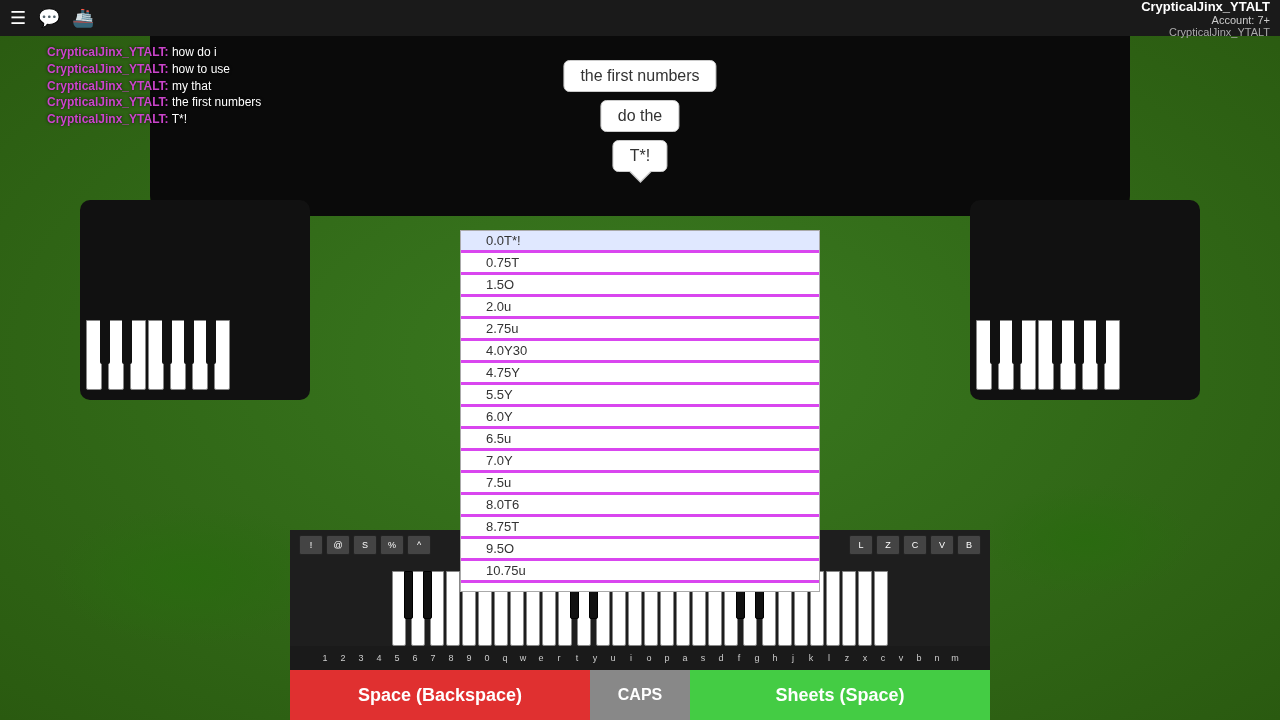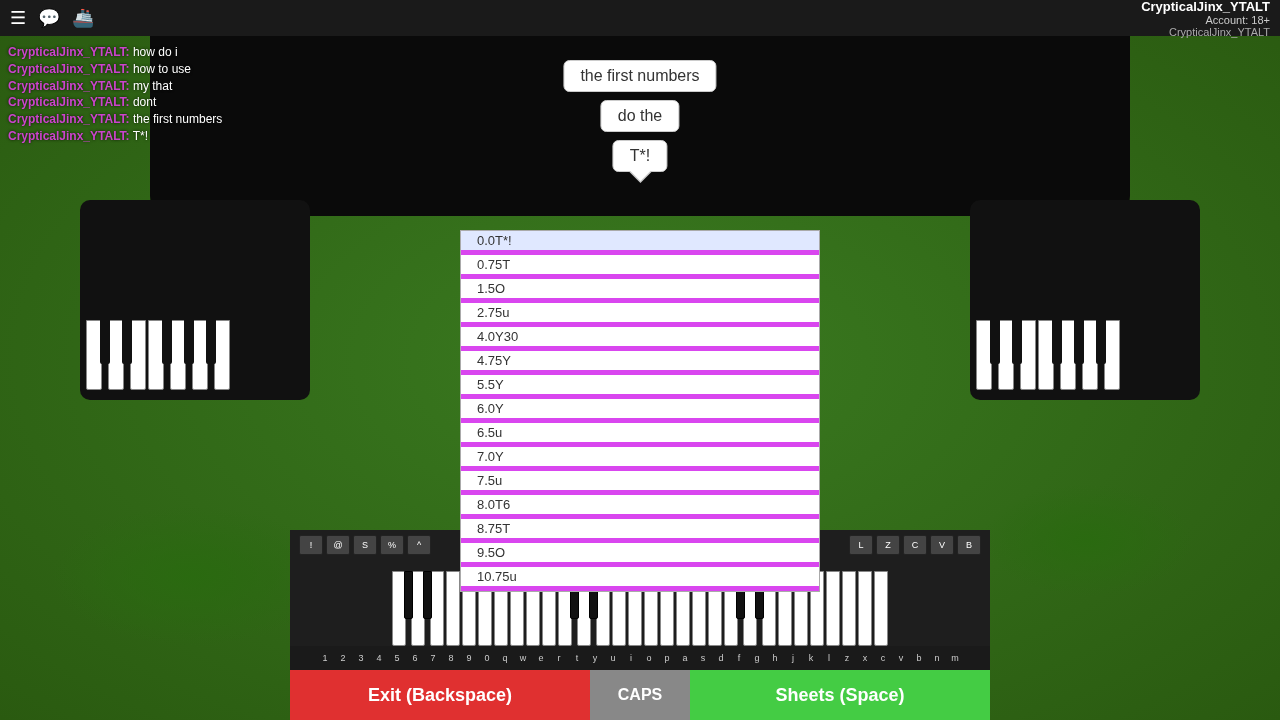--- a/index.html
+++ b/index.html
@@ -74,20 +74,21 @@
     .chat-message {
       font-size: 12px;
       line-height: 1.4;
       color: #cc44cc;
       text-shadow: 0 0 3px rgba(0,0,0,0.8);
     }
 
     .chat-message .username {
       color: #cc44cc;
       font-weight: bold;
+      margin-left: 39px;
     }
 
     .chat-message .text {
       color: white;
     }
 
     
     .speech-area {
       position: absolute;
       top: 60px;
@@ -156,23 +157,23 @@
       width: 8px;
     }
     .dropdown-scroll::-webkit-scrollbar-track {
       background: #eee;
     }
     .dropdown-scroll::-webkit-scrollbar-thumb {
       background: #888;
     }
 
     .dropdown-item {
-      padding: 2px 16px;
+      padding: 2px 25px;
       color: #333;
-      border-bottom: 5px solid #d946ef;
+      border-bottom: 3px solid #d946ef;
       cursor: pointer;
     }
 
     .dropdown-item.selected {
       background: #e0e8ff;
     }
 
     .key-symbol {
       width: 24px;
       height: 20px;
@@ -308,41 +309,37 @@
 </div>
 
 <div class="top-bar">
   <div class="top-bar-icons">
     <span class="top-bar-icon">☰</span>
     <span class="top-bar-icon">💬</span>
     <span class="top-bar-icon">🚢</span>
   </div>
   <div class="top-bar-right">
     <div class="username">CrypticalJinx_YTALT</div>
-    <div class="account">Account: 18+</div>
+    <div class="account">Account: 7+</div>
     <div style="color:#aaa;font-size:11px;">CrypticalJinx_YTALT</div>
   </div>
 </div>
 
 <div class="chat-panel">
   <div class="chat-message">
     <span class="username">CrypticalJinx_YTALT:</span>
     <span class="text"> how do i</span>
   </div>
   <div class="chat-message">
     <span class="username">CrypticalJinx_YTALT:</span>
     <span class="text"> how to use</span>
   </div>
   <div class="chat-message">
     <span class="username">CrypticalJinx_YTALT:</span>
     <span class="text"> my that</span>
-  </div>
-  <div class="chat-message">
-    <span class="username">CrypticalJinx_YTALT:</span>
-    <span class="text"> dont</span>
   </div>
   <div class="chat-message">
     <span class="username">CrypticalJinx_YTALT:</span>
     <span class="text"> the first numbers</span>
   </div>
   <div class="chat-message">
     <span class="username">CrypticalJinx_YTALT:</span>
     <span class="text"> T*!</span>
   </div>
 </div>
@@ -393,20 +390,21 @@
   <div class="speech-bubble arrow-down">
     <span>T*!</span>
   </div>
 </div>
 
 <div class="dropdown-list">
   <div class="dropdown-scroll" id="dropdown-scroll">
   <div class="dropdown-item selected">0.0T*!</div>
       <div class="dropdown-item">0.75T</div>
       <div class="dropdown-item">1.5O</div>
+      <div class="dropdown-item">2.0u</div>
       <div class="dropdown-item">2.75u</div>
       <div class="dropdown-item">4.0Y30</div>
       <div class="dropdown-item">4.75Y</div>
       <div class="dropdown-item">5.5Y</div>
       <div class="dropdown-item">6.0Y</div>
       <div class="dropdown-item">6.5u</div>
       <div class="dropdown-item">7.0Y</div>
       <div class="dropdown-item">7.5u</div>
       <div class="dropdown-item">8.0T6</div>
       <div class="dropdown-item">8.75T</div>
@@ -508,17 +506,17 @@
       <div style="width: 17px; height: 18px; display: flex; align-items: center; justify-content: center; color: rgb(204, 204, 204); font-size: 9px;">z</div>
       <div style="width: 17px; height: 18px; display: flex; align-items: center; justify-content: center; color: rgb(204, 204, 204); font-size: 9px;">x</div>
       <div style="width: 17px; height: 18px; display: flex; align-items: center; justify-content: center; color: rgb(204, 204, 204); font-size: 9px;">c</div>
       <div style="width: 17px; height: 18px; display: flex; align-items: center; justify-content: center; color: rgb(204, 204, 204); font-size: 9px;">v</div>
       <div style="width: 17px; height: 18px; display: flex; align-items: center; justify-content: center; color: rgb(204, 204, 204); font-size: 9px;">b</div>
       <div style="width: 17px; height: 18px; display: flex; align-items: center; justify-content: center; color: rgb(204, 204, 204); font-size: 9px;">n</div>
       <div style="width: 17px; height: 18px; display: flex; align-items: center; justify-content: center; color: rgb(204, 204, 204); font-size: 9px;">m</div>
     </div>
 
   <div class="bottom-buttons">
-    <button class="btn-exit">Exit (Backspace)</button>
+    <button class="btn-exit">Space (Backspace)</button>
     <button class="btn-caps">CAPS</button>
     <button class="btn-sheets">Sheets (Space)</button>
   </div>
 </div>
 
 </body></html>

